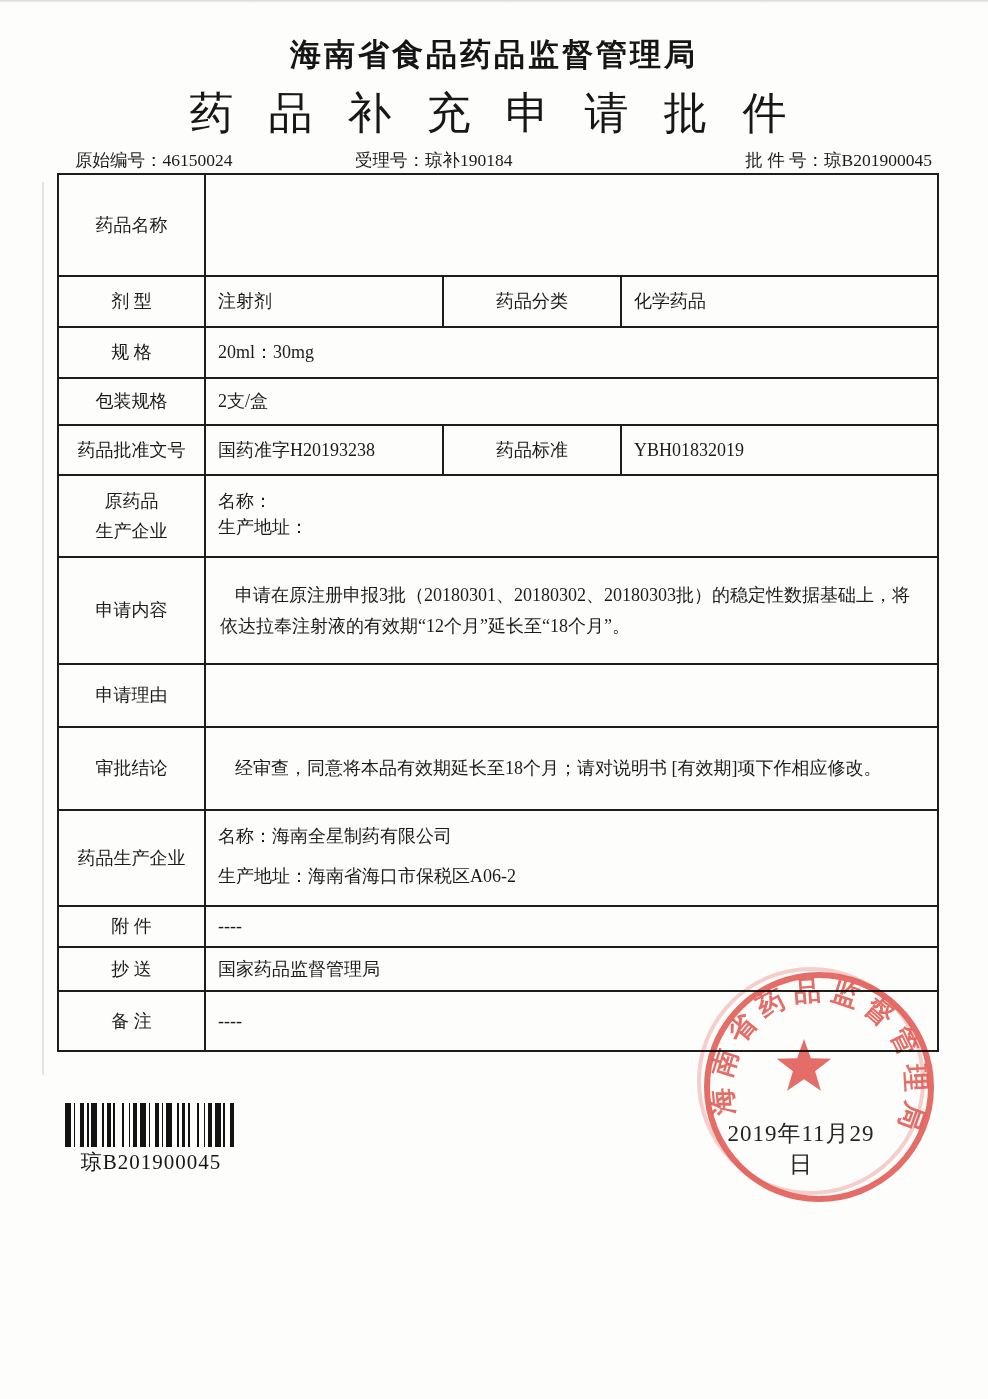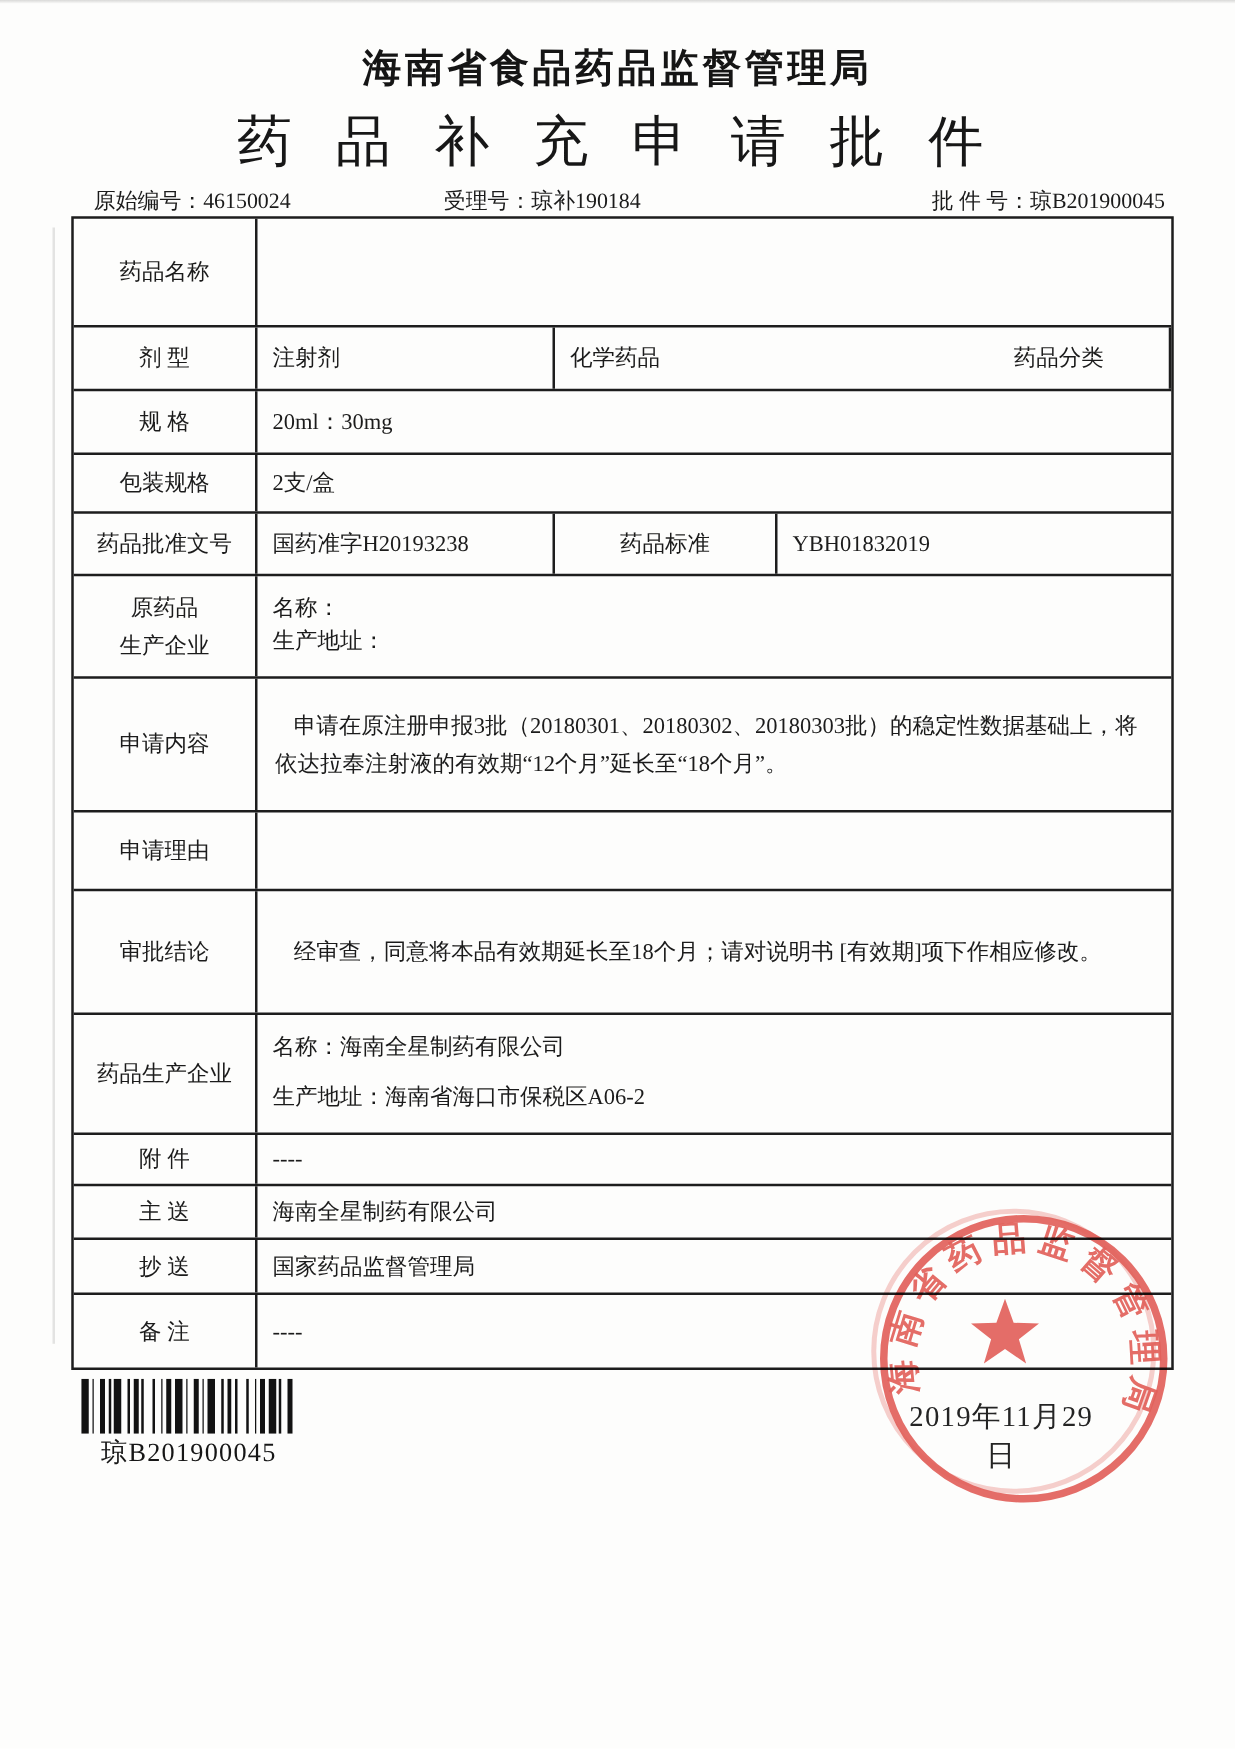--- a/index.html
+++ b/index.html
@@ -81,29 +81,29 @@
   <div class="doc-title">药 品 补 充 申 请 批 件</div>
 
   <div class="meta-row">
     <span class="meta-item meta-original"><span>原始编号：</span><span>46150024</span></span>
     <span class="meta-item meta-acceptance"><span>受理号：</span><span>琼补190184</span></span>
     <span class="meta-item meta-approval"><span>批 件 号：</span><span>琼B201900045</span></span>
   </div>
 
   <div class="doc-table">
 
-    <div class="t-row" style="height:87px">
+    <div class="t-row" style="height:102px">
       <div class="cell c-label">药品名称</div>
     </div>
 
     <div class="t-row" style="height:51px">
       <div class="cell c-label">剂 型</div>
       <div class="cell c-value-fixed">注射剂</div>
+      <div class="cell c-label2">药品分类</div>
       <div class="cell c-value">化学药品</div>
-      <div class="cell c-label2">药品分类</div>
     </div>
 
     <div class="t-row" style="height:51px">
       <div class="cell c-label">规 格</div>
       <div class="cell c-value">20ml：30mg</div>
     </div>
 
     <div class="t-row" style="height:47px">
       <div class="cell c-label">包装规格</div>
       <div class="cell c-value">2支/盒</div>
@@ -131,44 +131,40 @@
       <div class="cell c-label">申请内容</div>
       <div class="cell c-value para">
         <p>申请在原注册申报3批（20180301、20180302、20180303批）的稳定性数据基础上，将依达拉奉注射液的有效期“12个月”延长至“18个月”。</p>
       </div>
     </div>
 
     <div class="t-row" style="height:63px">
       <div class="cell c-label">申请理由</div>
     </div>
 
-    <div class="t-row" style="height:99px">
+    <div class="t-row" style="height:83px">
       <div class="cell c-label">审批结论</div>
       <div class="cell c-value para">
         <p>经审查，同意将本品有效期延长至18个月；请对说明书 [有效期]项下作相应修改。</p>
       </div>
     </div>
 
     <div class="t-row" style="height:96px">
       <div class="cell c-label">药品生产企业</div>
       <div class="cell c-value two-line">
         <span>名称：海南全星制药有限公司</span>
         <span>生产地址：海南省海口市保税区A06-2</span>
       </div>
     </div>
 
     <div class="t-row" style="height:41px">
       <div class="cell c-label">附 件</div>
       <div class="cell c-value">----</div>
     </div>
 
-    <div class="t-row" style="height:43px">
-      <div class="cell c-label">主 送</div>
-      <div class="cell c-value">海南全星制药有限公司</div>
-    </div>
 
     <div class="t-row" style="height:44px">
       <div class="cell c-label">抄 送</div>
       <div class="cell c-value">国家药品监督管理局</div>
     </div>
 
     <div class="t-row" style="height:58px">
       <div class="cell c-label">备 注</div>
       <div class="cell c-value">----</div>
     </div>

